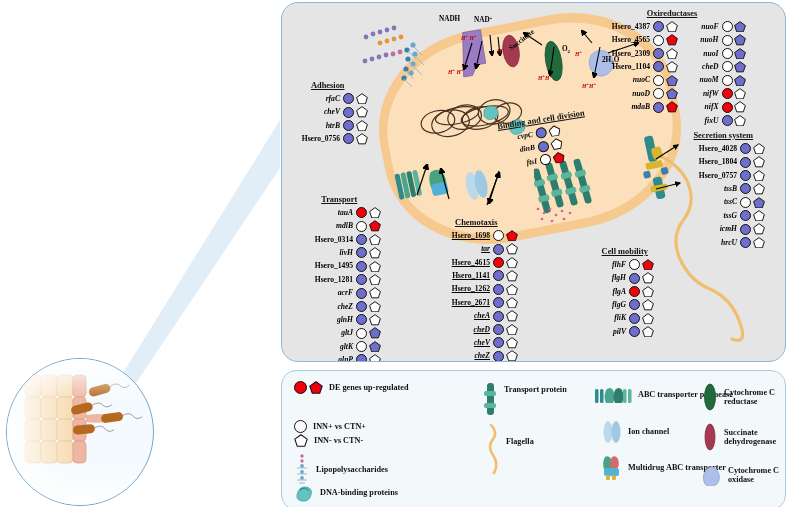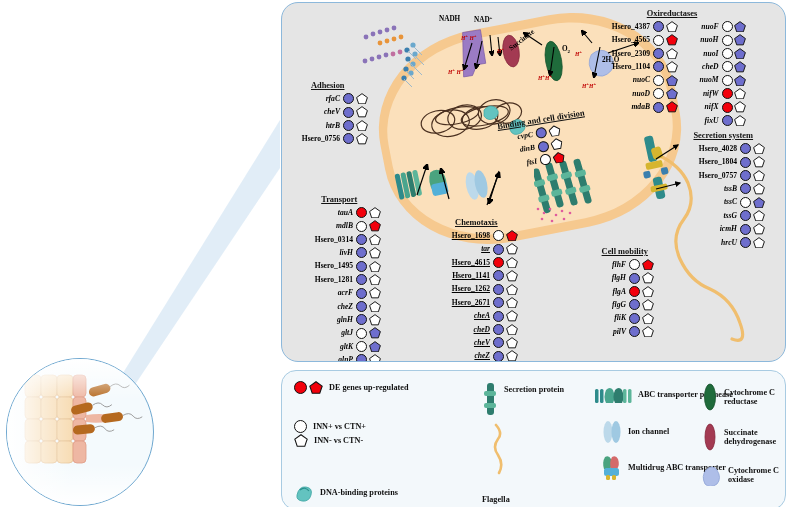--- a/index.html
+++ b/index.html
@@ -1037,43 +1037,62 @@
     <span class="lg-icon">
       <span class="pent" style="width:14px;height:13px;">
           <svg viewBox="0 0 20 19">
             <polygon points="10,1 19,7.5 15.5,18 4.5,18 1,7.5" fill="#fff" stroke="#111" stroke-width="1.6"></polygon>
           </svg>
         </span>
     </span>
     <span class="lg-text">INN- vs CTN-</span>
   </div>
 
+  <div class="lg-item" style="left:12px;top:82px;">
+    <span class="lg-icon">
+      <svg width="16" height="34" viewBox="0 0 16 34">
+        <g fill="#c06fa0">
+            <circle cx="8" cy="3" r="1.7"></circle>
+            <circle cx="8" cy="8" r="1.7"></circle>
+          </g>
+        <g fill="#6aa8cd">
+            <circle cx="8" cy="13" r="1.9"></circle>
+            <circle cx="8" cy="19" r="1.9"></circle>
+            <circle cx="8" cy="25" r="1.9"></circle>
+          </g>
+        <g stroke="#9db9cb" stroke-width="1.1" fill="none">
+          <path d="M3 15 h10 M3 21 h10 M3 27 h10 M5 30 h6"></path>
+          </g>
+      </svg>
+    </span>
+    <span class="lg-text" style="align-self:center">Lipopolysaccharides</span>
+  </div>
 
   <div class="lg-item" style="left:12px;top:113px;">
     <span class="lg-icon">
       <svg width="20" height="18" viewBox="0 0 20 18">
         <path d="M3 11 q2 -9 9 -8 q7 1 5 8 q-2 7 -9 6 q-6 -1 -5 -6z" fill="#63C3C0" stroke="#3ca5a2" stroke-width="0.8"></path>
         <path d="M6 6 q5 -4 9 1" stroke="#2a8f8c" stroke-width="1.2" fill="none"></path>
       </svg>
     </span>
     <span class="lg-text">DNA-binding proteins</span>
   </div>
 
   <div class="lg-item" style="left:200px;top:10px;">
     <span class="lg-icon">
       <svg width="16" height="36" viewBox="0 0 16 36">
         <rect x="5" y="2" width="7" height="32" rx="3" fill="#2E7D6E"></rect>
         <rect x="2" y="10" width="12" height="5" rx="2" fill="#5cb59a"></rect>
         <rect x="2" y="22" width="12" height="5" rx="2" fill="#5cb59a"></rect>
       </svg>
     </span>
-    <span class="lg-text" style="align-self:flex-start;margin-top:4px">Secretion protein</span>
-  </div>
-
-  <div class="lg-item" style="left:200px;top:52px;flex-direction:column;">
+    <span class="lg-text" style="align-self:flex-start;margin-top:4px">Transport protein</span>
+  </div>
+
+  <div class="lg-item" style="left:200px;top:52px;">
     <span class="lg-icon">
       <svg width="18" height="52" viewBox="0 0 18 52">
         <path d="M9 2 q7 8 2 14 q-6 8 0 16 q6 9 1 18" stroke="#F0BE6E" stroke-width="2.6" fill="none" stroke-linecap="round"></path>
       </svg>
     </span>
     <span class="lg-text" style="align-self:flex-start;margin-top:14px">Flagella</span>
   </div>
 
 
   <div class="lg-item" style="left:312px;top:14px;">

